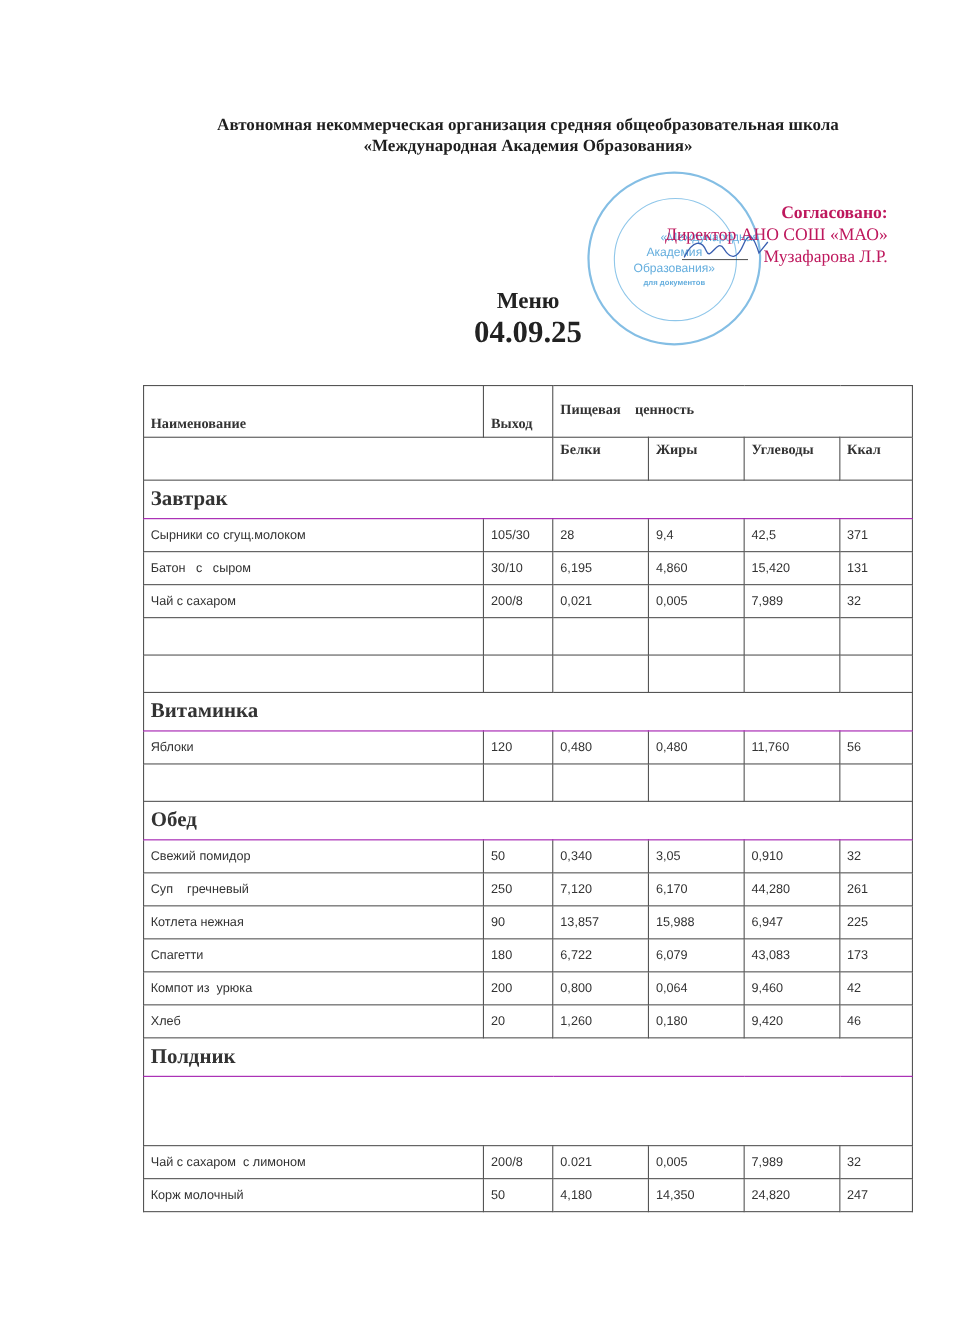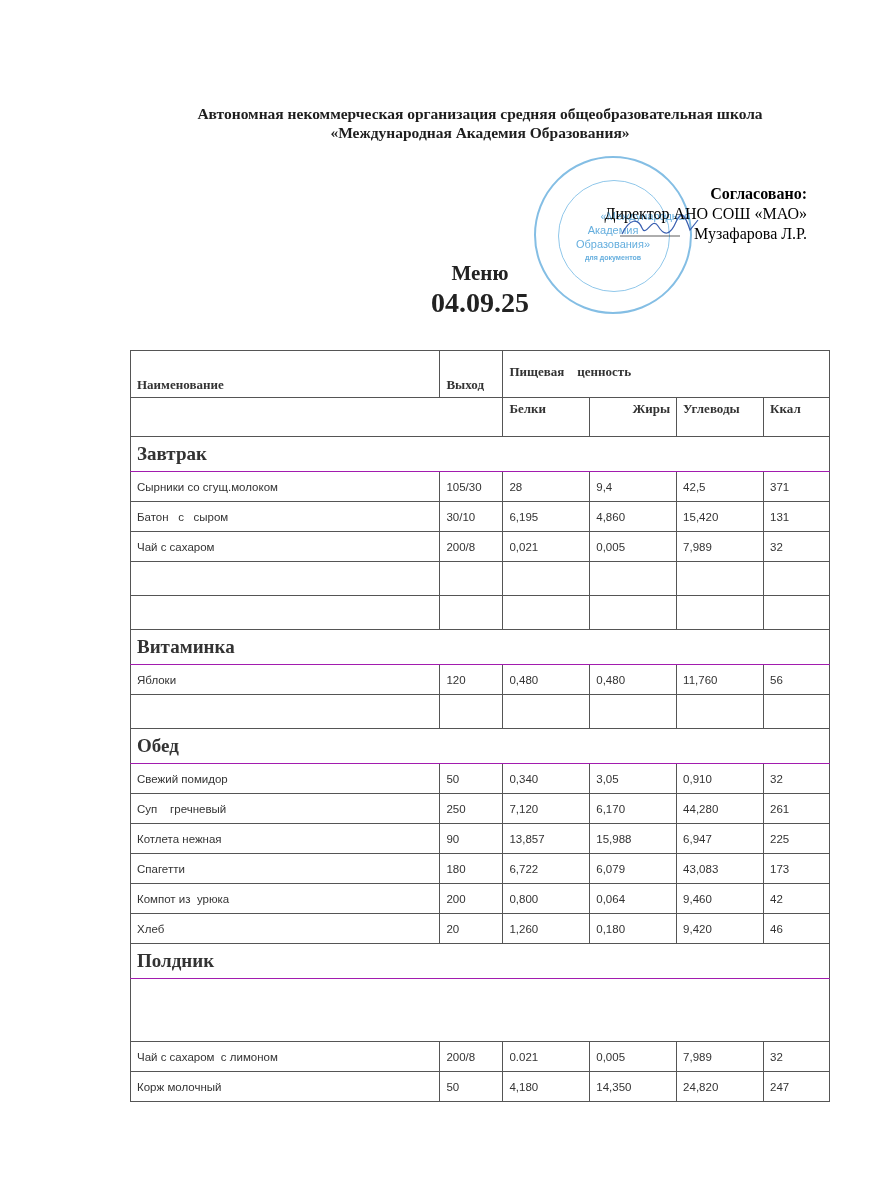--- a/index.html
+++ b/index.html
@@ -1,18 +1,18 @@
 <!DOCTYPE html>
 <html><head>
 <meta charset="utf-8">
 <style>
   html, body { margin:0; padding:0; background:#ffffff; }
   body { width:873px; height:1200px; position:relative; overflow:hidden; font-family:"Liberation Serif", serif; color:#222; }
   .org { position:absolute; top:104px; left:0; width:960px; text-align:center; font-weight:bold; font-size:15.5px; line-height:19px; color:#1e1e1e; }
-  .approve { position:absolute; right:66px; top:184px; text-align:right; font-size:16px; line-height:20px; color:#000000; }
+  .approve { position:absolute; right:66px; top:184px; text-align:right; font-size:16px; line-height:20px; color:#be185d; }
   .approve .ttl { font-weight:bold; }
   .stamp { position:absolute; left:534px; top:156px; width:158px; height:158px; border-radius:50%; border:2px solid #6fb3e0; box-sizing:border-box; opacity:0.85; }
   .stamp .inner { position:absolute; left:22px; top:22px; width:110px; height:110px; border-radius:50%; border:1.5px solid #7cbde6; }
   .stamp .txt { position:absolute; left:0; right:0; text-align:center; color:#4aa0d8; font-family:"Liberation Sans", sans-serif; }
   .sig { position:absolute; left:620px; top:214px; width:80px; height:24px; }
   .menu-title { position:absolute; left:0; width:960px; text-align:center; font-weight:bold; color:#222; }
   .mt1 { top:261px; font-size:21px; }
   .mt2 { top:287px; font-size:28px; }
   table { position:absolute; left:130px; top:350px; width:700px; border-collapse:collapse; font-family:"Liberation Sans", sans-serif; }
   td { border:1px solid #555; font-size:11.5px; padding:0 6px; height:29px; vertical-align:middle; color:#333; }
@@ -61,21 +61,21 @@
   </colgroup>
   <tbody id="tbody">
     <tr class="hdr">
       <td style="height:40px;vertical-align:bottom;padding-bottom:4px;font-family:Liberation Serif, serif;">Наименование</td>
       <td style="vertical-align:bottom;padding-bottom:4px;">Выход</td>
       <td colspan="4" style="vertical-align:bottom;padding-bottom:17px;border-bottom:none;white-space:pre;">Пищевая    ценность</td>
     </tr>
     <tr class="hdr">
       <td colspan="2" style="border-top:none;border-left:1px solid #555;height:38px;"></td>
       <td style="vertical-align:top;padding-top:3px;">Белки</td>
-      <td style="vertical-align:top;padding-top:3px;text-align:right;">Жиры</td>
+      <td style="vertical-align:top;padding-top:3px;">Жиры</td>
       <td style="vertical-align:top;padding-top:3px;">Углеводы</td>
       <td style="vertical-align:top;padding-top:3px;">Ккал</td>
     </tr>
   <tr class="section">
         <td colspan="6">Завтрак</td>
       </tr>
       <tr>
         <td style="white-space: pre;">Сырники со сгущ.молоком</td>
         <td>105/30</td>
         <td>28</td>

